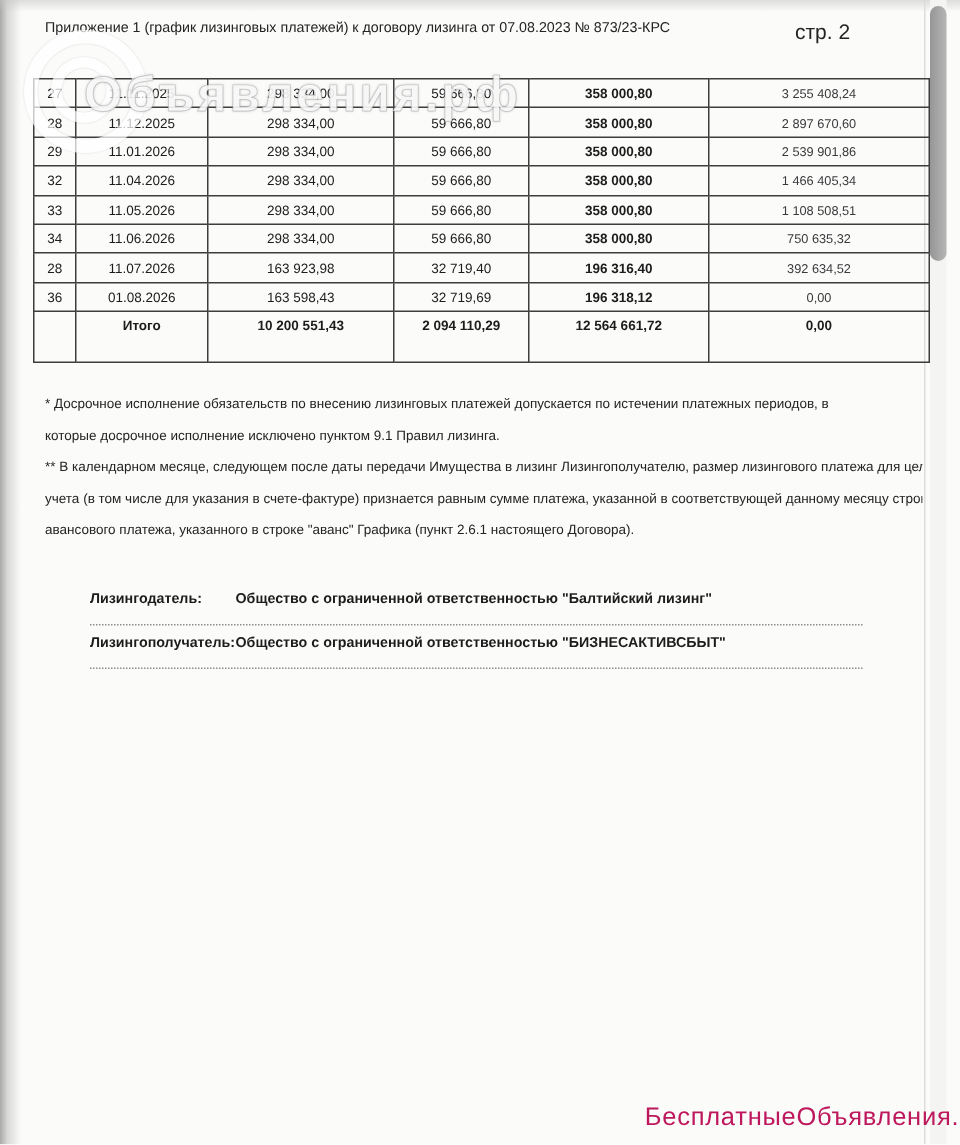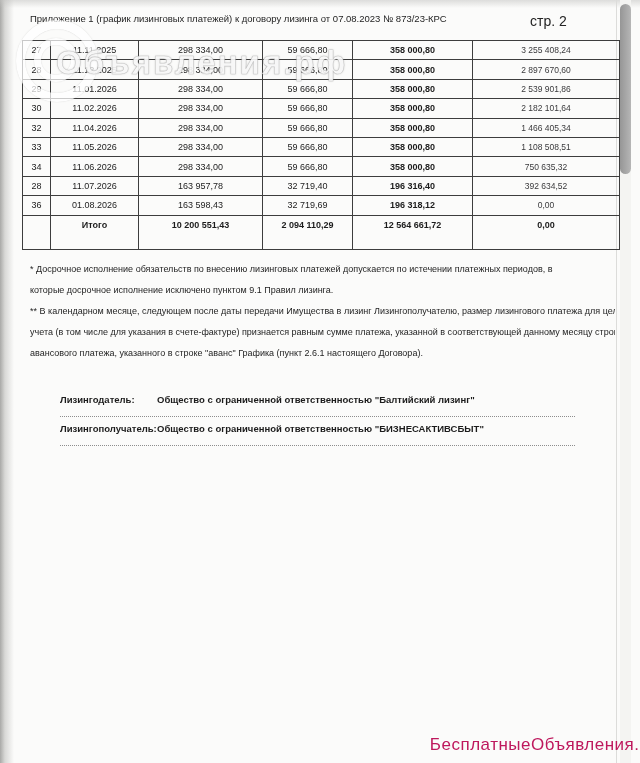--- a/index.html
+++ b/index.html
@@ -13,21 +13,21 @@
   .edge-top{position:absolute;left:0;top:0;width:640px;height:8px;opacity:.55;
     background:linear-gradient(to bottom,#c4c4c2,rgba(251,251,250,0));}
   .page-edge-line{position:absolute;left:616px;top:0;width:1px;height:763px;background:#dcdcda;}
   .scroll-track{position:absolute;left:620px;top:0;width:11px;height:763px;background:#f4f4f2;}
   .scroll-thumb{position:absolute;left:620px;top:4px;width:11px;height:170px;border-radius:6px;
     background:linear-gradient(to right,#969696,#b6b6b6);}
 
   .doc-title{position:absolute;left:30px;top:13px;width:490px;font-size:9.5px;color:#242424;white-space:nowrap;overflow:hidden;}
   .page-num{position:absolute;left:530px;top:13px;font-size:14px;color:#242424;}
 
-  table.sched{position:absolute;left:22px;top:40px;width:597px;border-collapse:collapse;table-layout:fixed;
+  table.sched{position:absolute;left:22px;top:52px;width:597px;border-collapse:collapse;table-layout:fixed;
     font-size:9px;color:#1c1c1c;border:1.5px solid #2e2e2e;}
   table.sched td{border:1px solid #3d3d3d;height:18.4px;padding:0;text-align:center;
     white-space:nowrap;overflow:hidden;}
   td.c-total{font-weight:bold;}
   td.c-balance{text-align:right;padding-right:13px;font-size:8.5px;color:#3a3a3c;}
   tbody.total-body td{font-weight:bold;height:29px;vertical-align:top;padding-top:4px;font-size:9px;}
   tbody.total-body td.c-balance{font-size:9px;color:#1c1c1c;}
 
   .footnotes{position:absolute;left:30px;top:264px;width:585px;font-size:9px;color:#242424;}
   .footnotes .fline{height:21px;white-space:nowrap;overflow:hidden;}
@@ -93,28 +93,20 @@
     </tr>
         <tr>
       <td class="c-num">29</td>
       <td class="c-date">11.01.2026</td>
       <td class="c-payment">298 334,00</td>
       <td class="c-vat">59 666,80</td>
       <td class="c-total">358 000,80</td>
       <td class="c-balance">2 539 901,86</td>
     </tr>
         <tr>
-      <td class="c-num">30</td>
-      <td class="c-date">11.02.2026</td>
-      <td class="c-payment">298 334,00</td>
-      <td class="c-vat">59 666,80</td>
-      <td class="c-total">358 000,80</td>
-      <td class="c-balance">2 182 101,64</td>
-    </tr>
-        <tr>
       <td class="c-num">32</td>
       <td class="c-date">11.04.2026</td>
       <td class="c-payment">298 334,00</td>
       <td class="c-vat">59 666,80</td>
       <td class="c-total">358 000,80</td>
       <td class="c-balance">1 466 405,34</td>
     </tr>
         <tr>
       <td class="c-num">33</td>
       <td class="c-date">11.05.2026</td>
@@ -127,21 +119,21 @@
       <td class="c-num">34</td>
       <td class="c-date">11.06.2026</td>
       <td class="c-payment">298 334,00</td>
       <td class="c-vat">59 666,80</td>
       <td class="c-total">358 000,80</td>
       <td class="c-balance">750 635,32</td>
     </tr>
         <tr>
       <td class="c-num">28</td>
       <td class="c-date">11.07.2026</td>
-      <td class="c-payment">163 957,78</td>
+      <td class="c-payment">163 923,98</td>
       <td class="c-vat">32 719,40</td>
       <td class="c-total">196 316,40</td>
       <td class="c-balance">392 634,52</td>
     </tr>
         <tr>
       <td class="c-num">36</td>
       <td class="c-date">01.08.2026</td>
       <td class="c-payment">163 598,43</td>
       <td class="c-vat">32 719,69</td>
       <td class="c-total">196 318,12</td>

